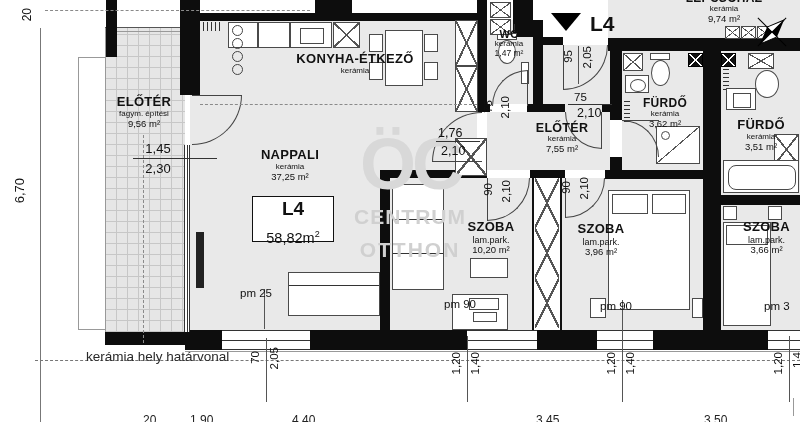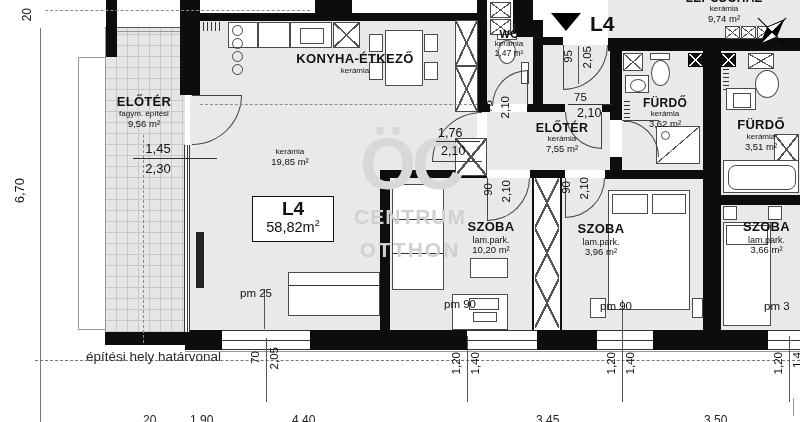--- a/index.html
+++ b/index.html
@@ -38,21 +38,21 @@
   .hline{position:absolute;background:#333;z-index:6;}
   .vline{position:absolute;background:#555;z-index:6;}
   .win-h{position:absolute;background:#fff;border-top:1px solid #333;border-bottom:1px solid #333;
     box-sizing:border-box;z-index:3;background-image:linear-gradient(#333,#333);
     background-size:100% 1px;background-position:0 55%;background-repeat:no-repeat;}
   .win-v{position:absolute;background:#fff;border-left:1px solid #333;border-right:1px solid #333;
     box-sizing:border-box;z-index:3;background-image:linear-gradient(#333,#333);
     background-size:1px 100%;background-position:55% 0;background-repeat:no-repeat;}
   .unitbox{position:absolute;border:1.5px solid #111;background:#fff;z-index:7;text-align:center;padding-top:2px;}
   .unitbox .code{font-size:19px;font-weight:bold;line-height:1;}
-  .unitbox .area{font-size:14.5px;line-height:1.15;}
+  .unitbox .area{font-size:14.5px;line-height:1.15;margin-top:11px;}
   .tri{position:absolute;width:0;height:0;border-left:15px solid transparent;border-right:15px solid transparent;
     border-top:18px solid #000;z-index:7;}
   .wm{position:absolute;z-index:6;color:#d8d8d8;font-weight:bold;text-align:center;line-height:1;}
   .cut{position:absolute;top:413px;font-size:12px;color:#222;z-index:7;white-space:nowrap;}
   .pm{position:absolute;z-index:7;font-size:11.5px;color:#111;white-space:nowrap;}
   .burners{display:flex;flex-wrap:wrap;padding:2px 3px;gap:2px;}
   .burner{width:9px;height:9px;border:1px solid #444;border-radius:50%;}
 </style>
 </head>
 <body>
@@ -232,22 +232,23 @@
     <div class="nm">ELŐTÉR</div>
     <div class="fin">fagym. építési</div>
     <div class="ar">9,56 m²</div>
   </div>
   <div class="lbl" style="left:285px;top:52px;width:140px">
     <div class="nm">KONYHA-ÉTKEZŐ</div>
     <div class="fin"></div>
     <div class="fin">kerámia</div>
   </div>
   <div class="lbl" style="left:240px;top:148px;width:100px">
-    <div class="fin">kerámia</div>
-    <div class="ar">19,85 m²</div>
+    <div class="nm">NAPPALI</div>
+    <div class="fin">kerámia</div>
+    <div class="ar">37,25 m²</div>
   </div>
   <div class="lbl" style="left:486px;top:28px;width:46px">
     <div class="nm" style="font-size:11px">WC</div>
     <div class="fin">kerámia</div>
     <div class="ar" style="font-size:8.5px">1,47 m²</div>
   </div>
   <div class="lbl" style="left:520px;top:121px;width:84px">
     <div class="nm" style="font-size:12.5px">ELŐTÉR</div>
     <div class="fin">kerámia</div>
     <div class="ar">7,55 m²</div>
@@ -319,21 +320,21 @@
 
   <div class="dim" style="left:438px;top:126px;font-size:12.5px">1,76</div>
   <div class="hline" style="left:436px;top:141px;width:44px;height:1px"></div>
   <div class="dim" style="left:441px;top:144px;font-size:12.5px">2,10</div>
 
   <div class="dim vtext" style="left:482px;top:183px">90</div>
   <div class="dim vtext" style="left:500px;top:180px">2,10</div>
   <div class="dim vtext" style="left:560px;top:181px">90</div>
   <div class="dim vtext" style="left:578px;top:177px">2,10</div>
 
-  <div class="dim" style="left:86px;top:349px;font-size:13.5px;color:#2a2a2a">építési hely határvonal</div>
+  <div class="dim" style="left:86px;top:349px;font-size:13.5px;color:#2a2a2a">kerámia hely határvonal</div>
   <div class="vline" style="left:266px;top:338px;width:1px;height:64px"></div>
   <div class="dim vtext" style="left:249px;top:351px">70</div>
   <div class="dim vtext" style="left:268px;top:347px">2,05</div>
 
   <div class="vline" style="left:467px;top:336px;width:1px;height:66px"></div>
   <div class="dim vtext" style="left:450px;top:352px">1,20</div>
   <div class="dim vtext" style="left:469px;top:352px">1,40</div>
   <div class="vline" style="left:622px;top:300px;width:1px;height:102px"></div>
   <div class="dim vtext" style="left:605px;top:352px">1,20</div>
   <div class="dim vtext" style="left:624px;top:352px">1,40</div>

